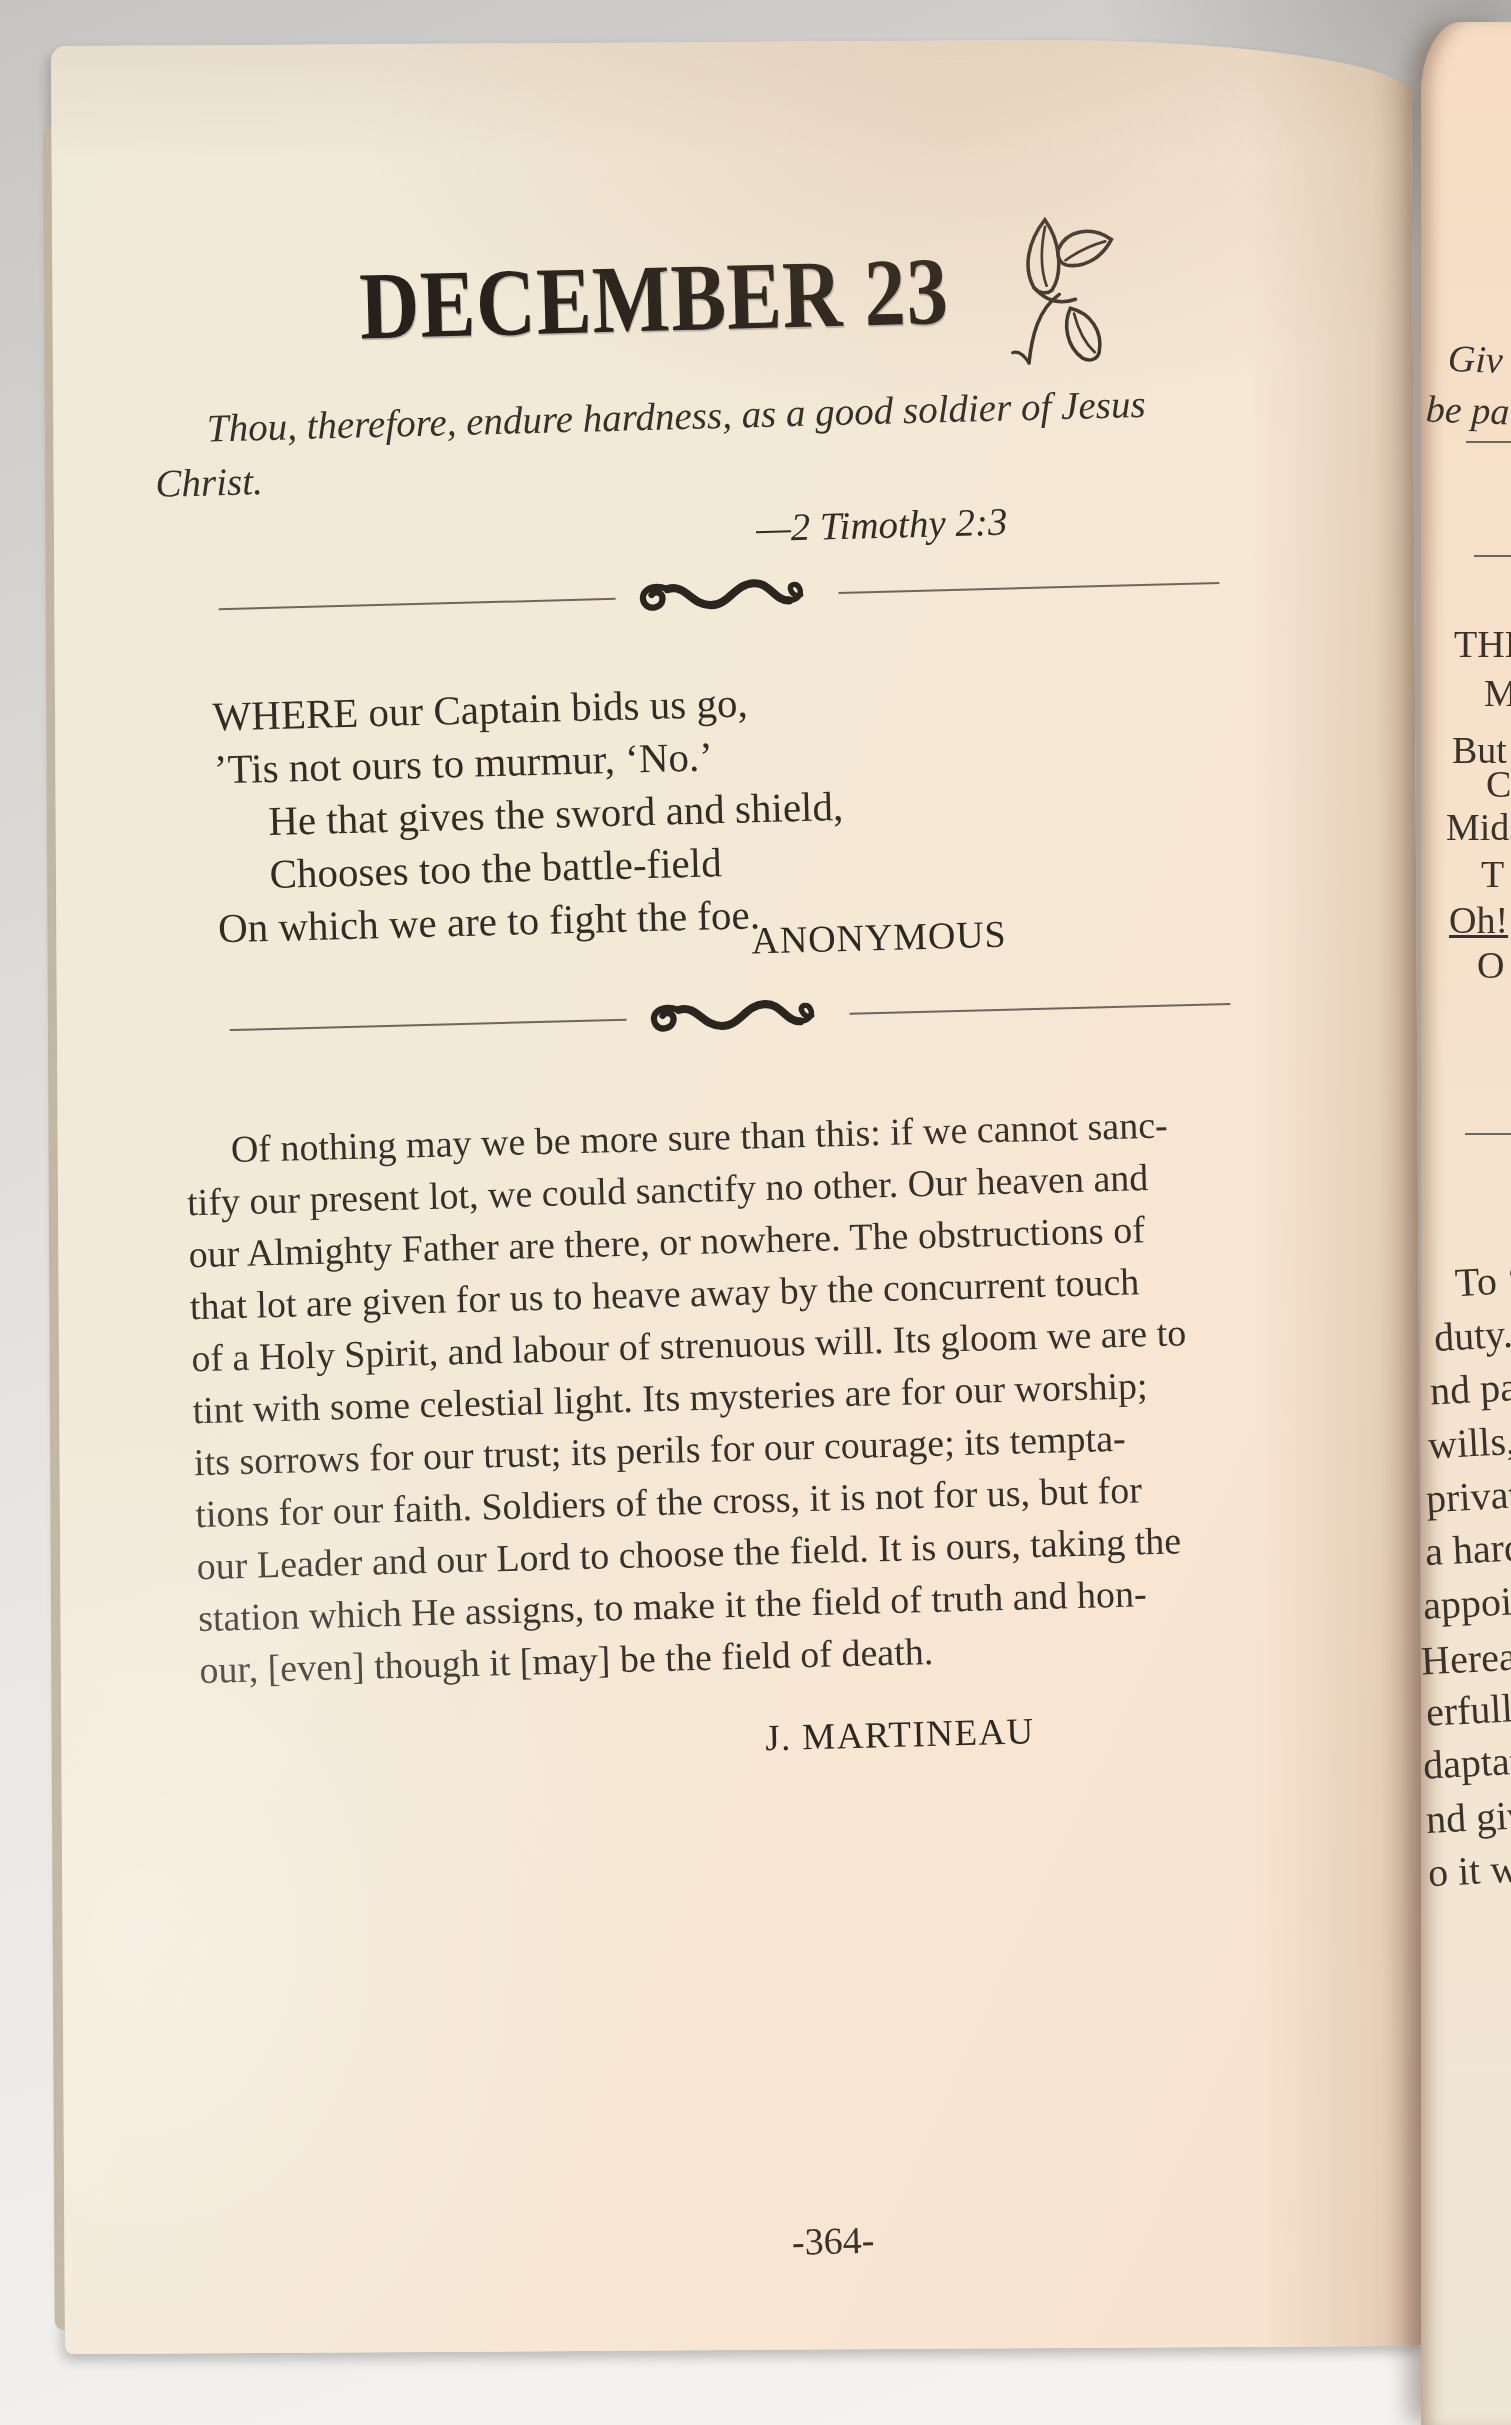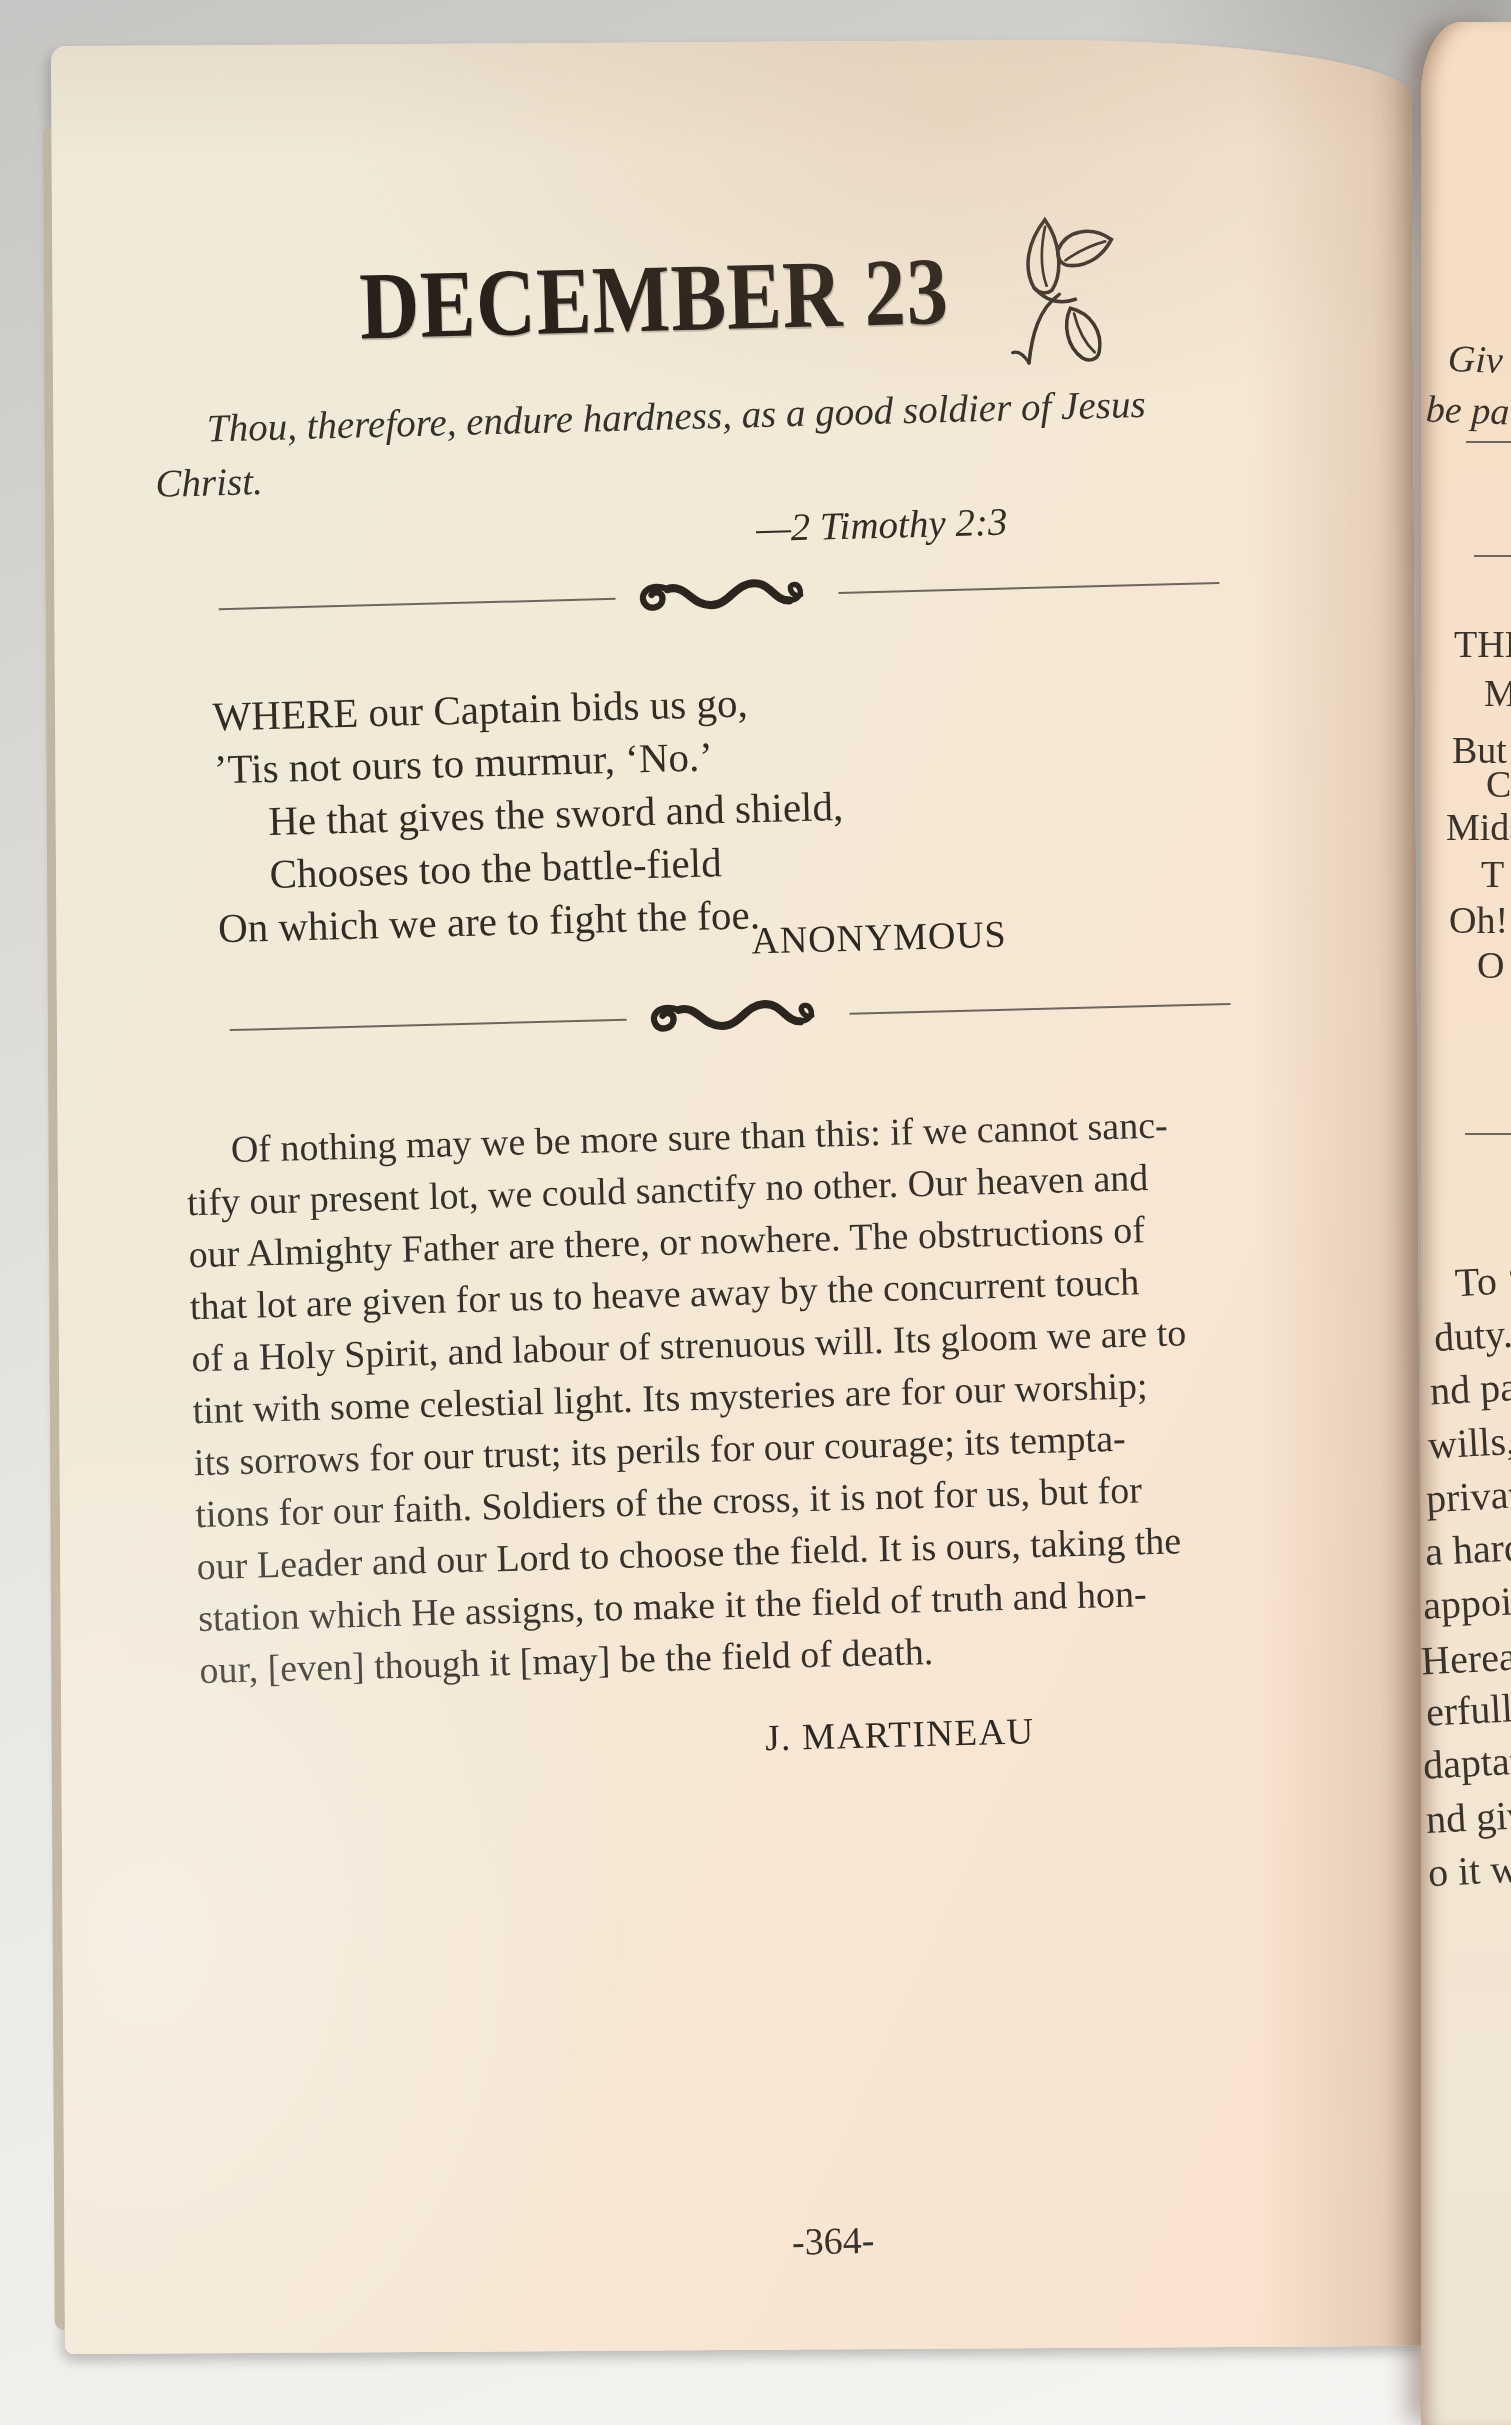--- a/index.html
+++ b/index.html
@@ -171,21 +171,21 @@
   <span class="frag it" style="top:315px;left:27px;">Giv</span>
   <span class="frag it" style="top:366px;left:5.4px;">be pa</span>
   <span class="frule" style="top:419px;left:45px;width:45px;"></span>
   <span class="frule" style="top:533px;left:53px;width:38px;"></span>
   <span class="frag" style="top:600px;left:33px;">THE</span>
   <span class="frag" style="top:649px;left:63px;">M</span>
   <span class="frag" style="top:694px;left:31px;margin-top:12px;">But</span>
   <span class="frag" style="top:740px;left:65px;">C</span>
   <span class="frag" style="top:783px;left:25px;">Mids</span>
   <span class="frag" style="top:830px;left:60px;">T</span>
-  <span class="frag" style="top:876px;left:28px;">Oh!</span>
+  <span class="frag" style="top:876px;left:28px;text-decoration:underline;">Oh!</span>
   <span class="frag" style="top:921px;left:56px;">O</span>
   <span class="frule" style="top:1111px;left:44px;width:47px;"></span>
   <span class="frag low" style="top:1235px;left:34px;">To ‘g</span>
   <span class="frag low" style="top:1289px;left:12.7px;">duty. It</span>
   <span class="frag low" style="top:1343px;left:9px;">nd pai</span>
   <span class="frag low" style="top:1396px;left:7.3px;">wills, fo</span>
   <span class="frag low" style="top:1450px;left:5.4px;">privatio</span>
   <span class="frag low" style="top:1503px;left:3.6px;">a hard c</span>
   <span class="frag low" style="top:1557px;left:1.8px;">appoint</span>
   <span class="frag low" style="top:1612px;left:0px;">Hereafte</span>

